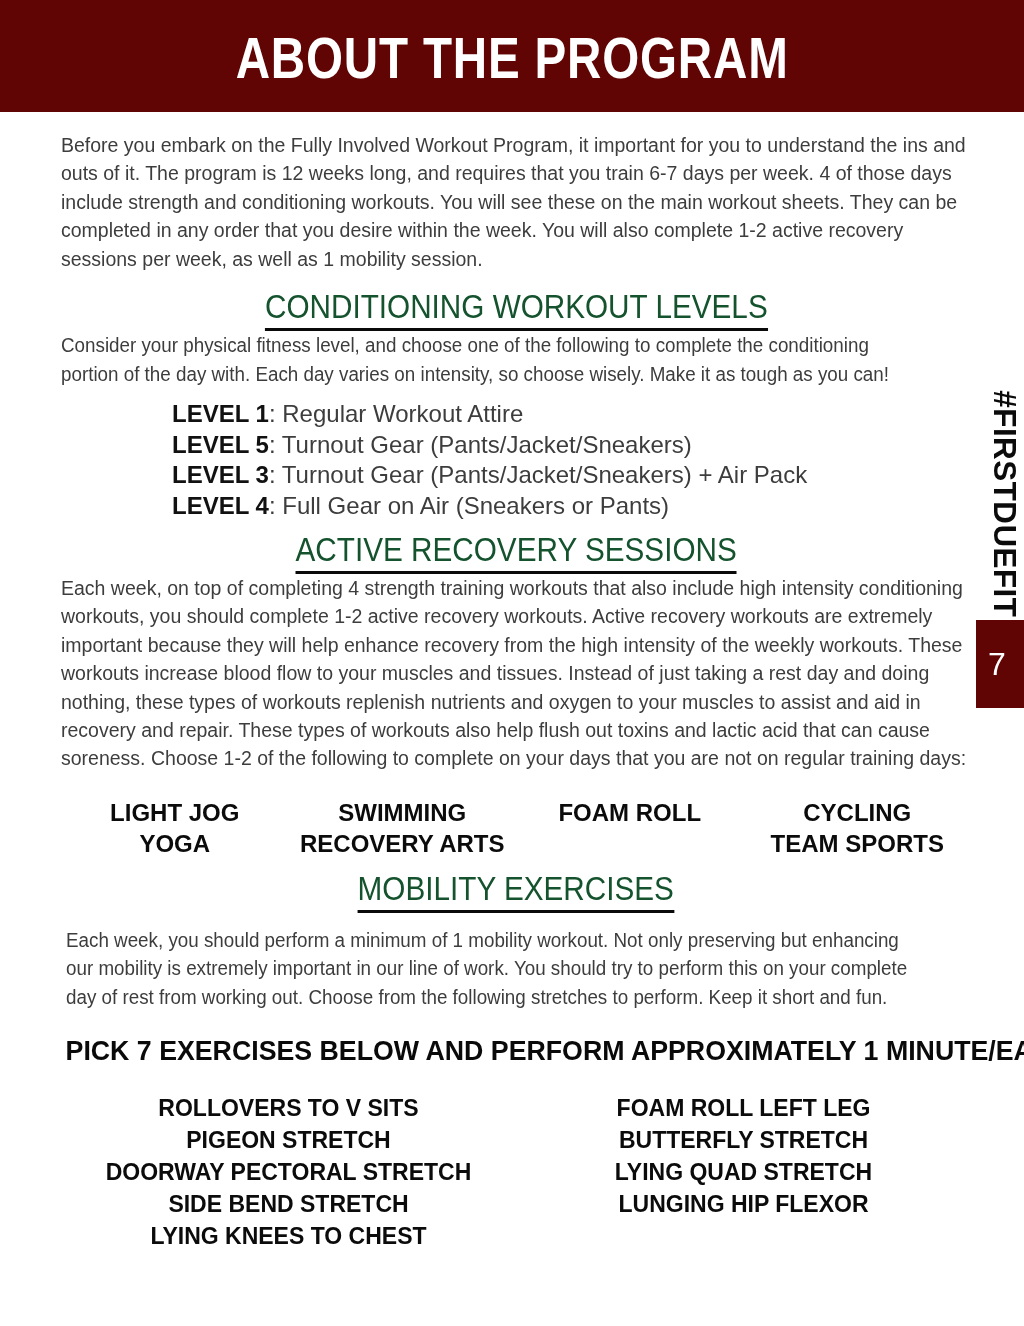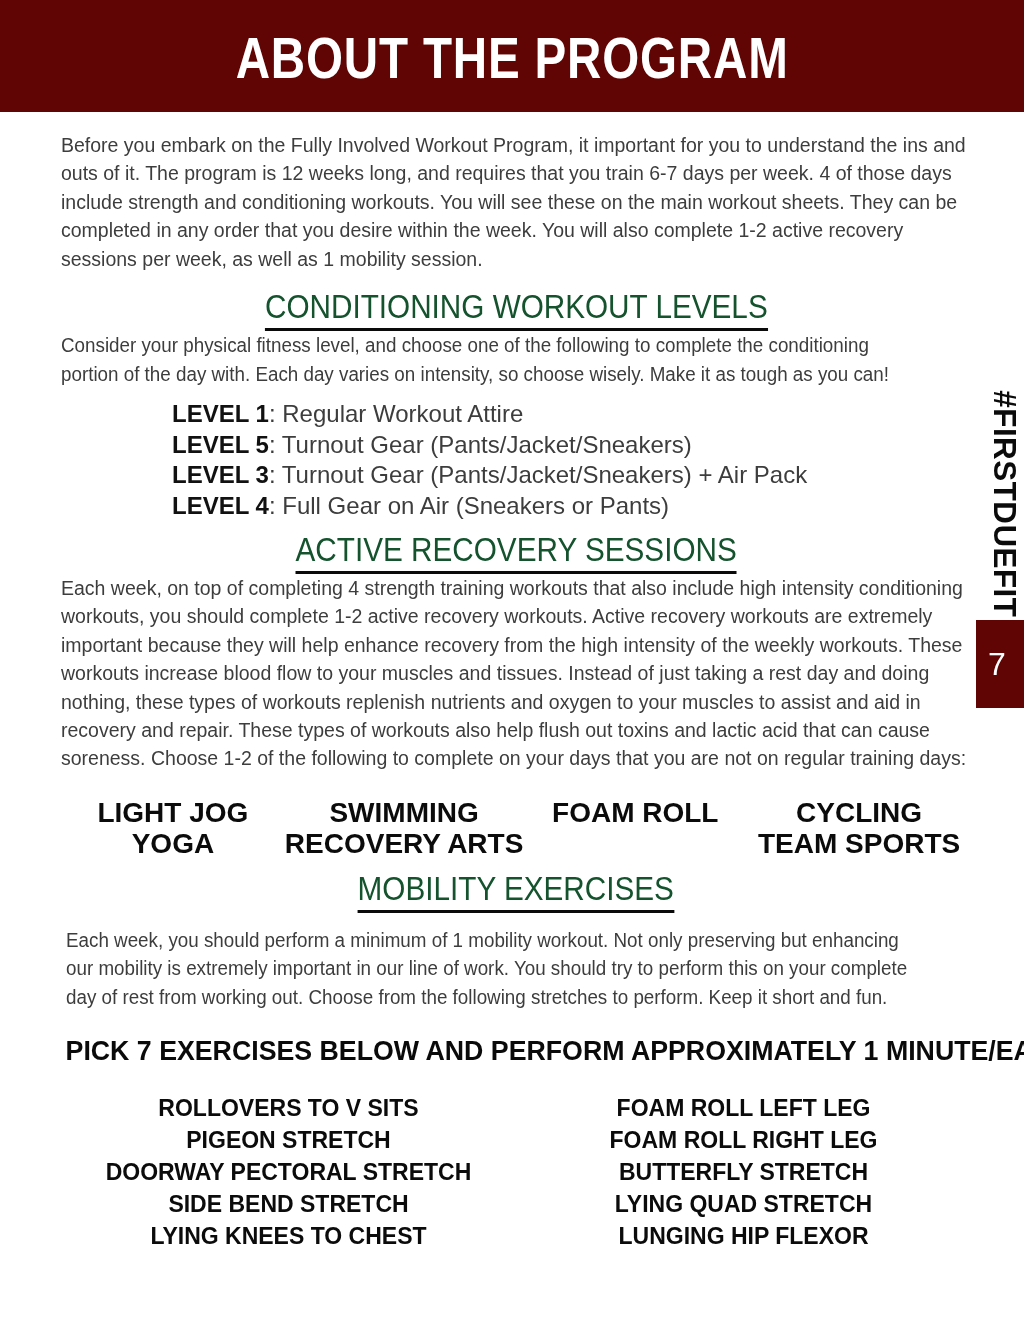--- a/index.html
+++ b/index.html
@@ -123,21 +123,21 @@
     grid-template-columns: repeat(4, 1fr);
     padding-top: 24px;
     column-gap: 0;
   }
   .activity-col {
     text-align: center;
   }
   .activity-item {
     font-family: "Liberation Sans Narrow", "Liberation Sans", sans-serif;
     font-weight: bold;
-    font-size: 28px;
+    font-size: 24px;
     line-height: 31px;
     color: #0b0b0b;
     white-space: nowrap;
   }
 
   
   .mobility-para {
     padding-top: 13px;
     padding-left: 5px;
   }
@@ -279,21 +279,20 @@
       <div class="exercises">
         <div class="ex-col">
           <div class="ex-item">ROLLOVERS TO V SITS</div>
           <div class="ex-item">PIGEON STRETCH</div>
           <div class="ex-item">DOORWAY PECTORAL STRETCH</div>
           <div class="ex-item">SIDE BEND STRETCH</div>
           <div class="ex-item">LYING KNEES TO CHEST</div>
         </div>
         <div class="ex-col">
           <div class="ex-item">FOAM ROLL LEFT LEG</div>
-          <div class="ex-item">FOAM ROLL RIGHT LEG</div>
           <div class="ex-item">BUTTERFLY STRETCH</div>
           <div class="ex-item">LYING QUAD STRETCH</div>
           <div class="ex-item">LUNGING HIP FLEXOR</div>
         </div>
       </div>
     </div>
 
   </div>
 </div>
 

